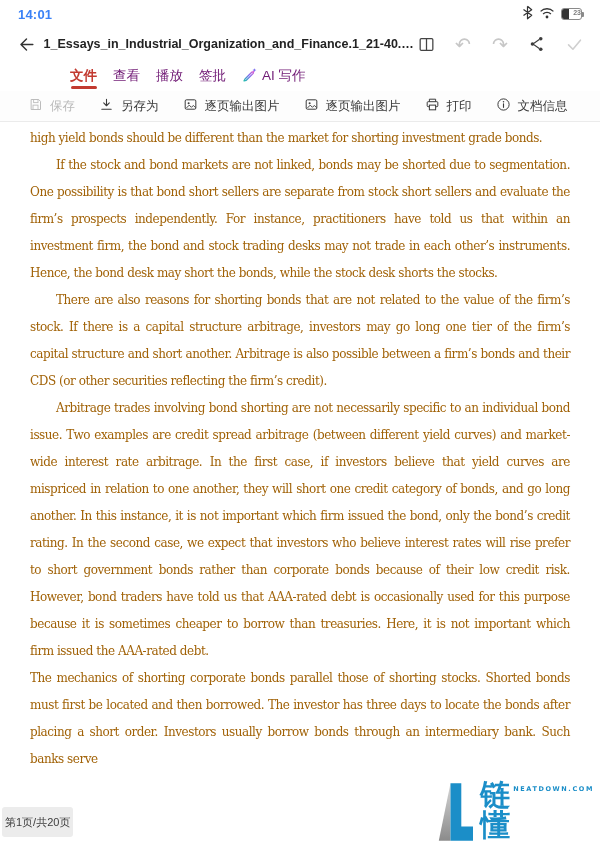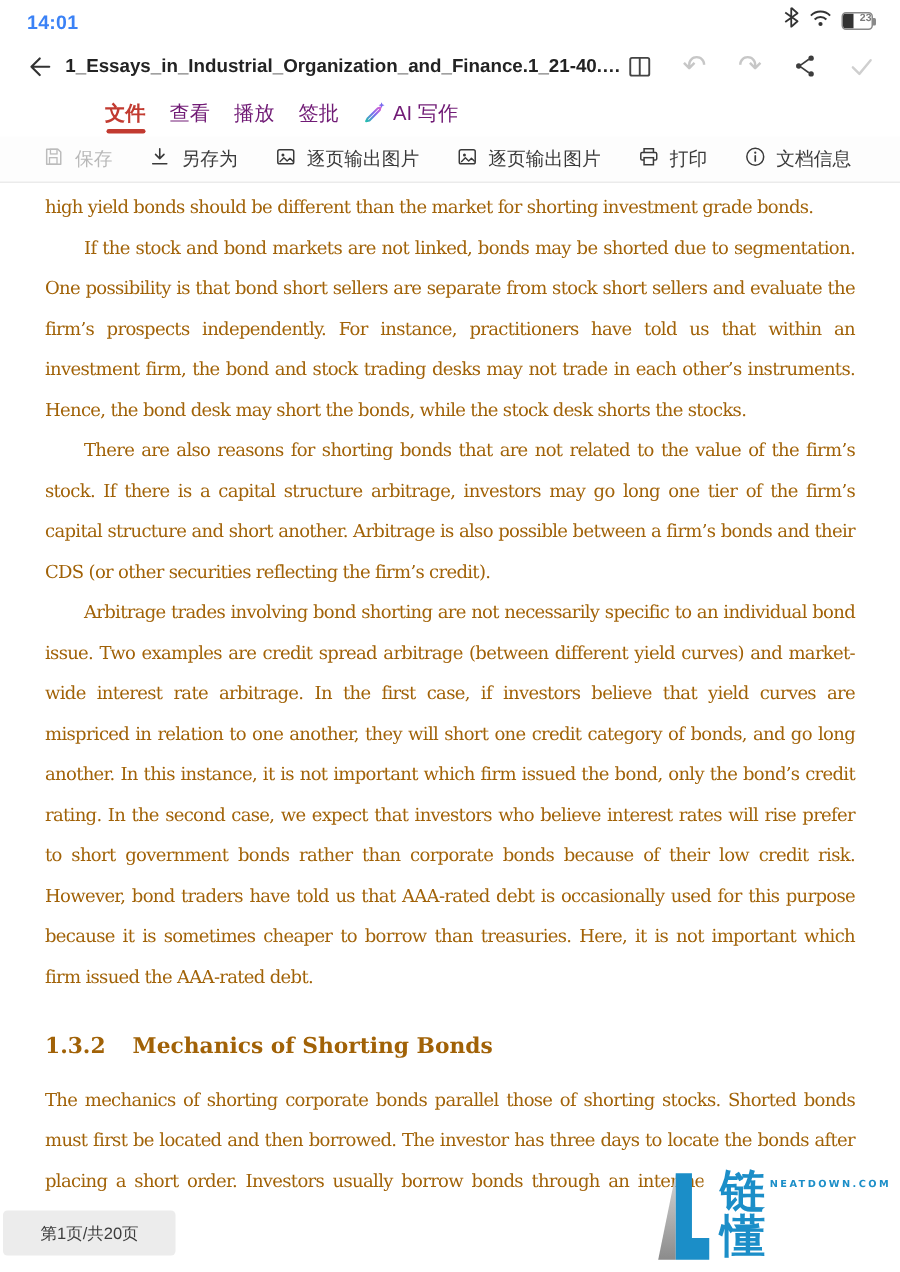--- a/index.html
+++ b/index.html
@@ -47,21 +47,21 @@
     color:#a16207; text-align:justify; letter-spacing:-0.45px;
   }
   .doc p.indent { text-indent:26px; }
   .doc .heading {
     font-weight:700; font-size:14.5px; letter-spacing:0;
     margin-top:19px; margin-bottom:9px; text-align:left;
   }
   .doc .heading .hnum { margin-right:18px; }
   
   .page-pill {
-    position:absolute; left:2px; bottom:11px; height:30px; padding:0 25px;
+    position:absolute; left:2px; bottom:11px; height:30px; padding:0 3px;
     background:#ececec; border-radius:3px; display:flex; align-items:center;
     font-size:11px; color:#3d3d3d; z-index:5;
   }
   .watermark {
     position:absolute; right:0; bottom:0; width:131px; height:73px; background:#fff;
     display:flex; align-items:flex-end; justify-content:flex-end; gap:7px;
     padding:4px 6px 2px 4px; z-index:6;
   }
   .wm-text { display:flex; align-items:flex-start; padding-bottom:6px; }
   .wm-brand { font-size:30px; line-height:30px; font-weight:700; color:#1b8ec8; letter-spacing:3px;
@@ -221,23 +221,20 @@
       </span>
       <span>文档信息</span>
     </span>
   </div>
 
   <div class="doc">
     <p>high yield bonds should be different than the market for shorting investment grade bonds.</p>
     <p class="indent">If the stock and bond markets are not linked, bonds may be shorted due to segmentation. One possibility is that bond short sellers are separate from stock short sellers and evaluate the firm’s prospects independently. For instance, practitioners have told us that within an investment firm, the bond and stock trading desks may not trade in each other’s instruments. Hence, the bond desk may short the bonds, while the stock desk shorts the stocks.</p>
     <p class="indent">There are also reasons for shorting bonds that are not related to the value of the firm’s stock. If there is a capital structure arbitrage, investors may go long one tier of the firm’s capital structure and short another. Arbitrage is also possible between a firm’s bonds and their CDS (or other securities reflecting the firm’s credit).</p>
     <p class="indent">Arbitrage trades involving bond shorting are not necessarily specific to an individual bond issue. Two examples are credit spread arbitrage (between different yield curves) and market-wide interest rate arbitrage. In the first case, if investors believe that yield curves are mispriced in relation to one another, they will short one credit category of bonds, and go long another. In this instance, it is not important which firm issued the bond, only the bond’s credit rating. In the second case, we expect that investors who believe interest rates will rise prefer to short government bonds rather than corporate bonds because of their low credit risk. However, bond traders have told us that AAA-rated debt is occasionally used for this purpose because it is sometimes cheaper to borrow than treasuries. Here, it is not important which firm issued the AAA-rated debt.</p>
-    <div class="heading">
-      <span class="hnum">1.3.2</span><span>Mechanics of Shorting Bonds</span>
-    </div>
     <p><span>The mechanics of shorting corporate bonds parallel those of shorting stocks. Shorted bonds must first be located and then borrowed. The investor has three days to locate the bonds after placing a short order. Investors usually borrow bonds through an intermediary bank. Such banks serve </span></p>
   </div>
 
   <div class="page-pill">第1页/共20页</div>
 
   <div class="watermark">
     <span>
       <svg width="36" height="60" viewBox="0 0 40 64">
         <defs>
             <linearGradient id="wmgray" x1="0" y1="0" x2="0" y2="1">

